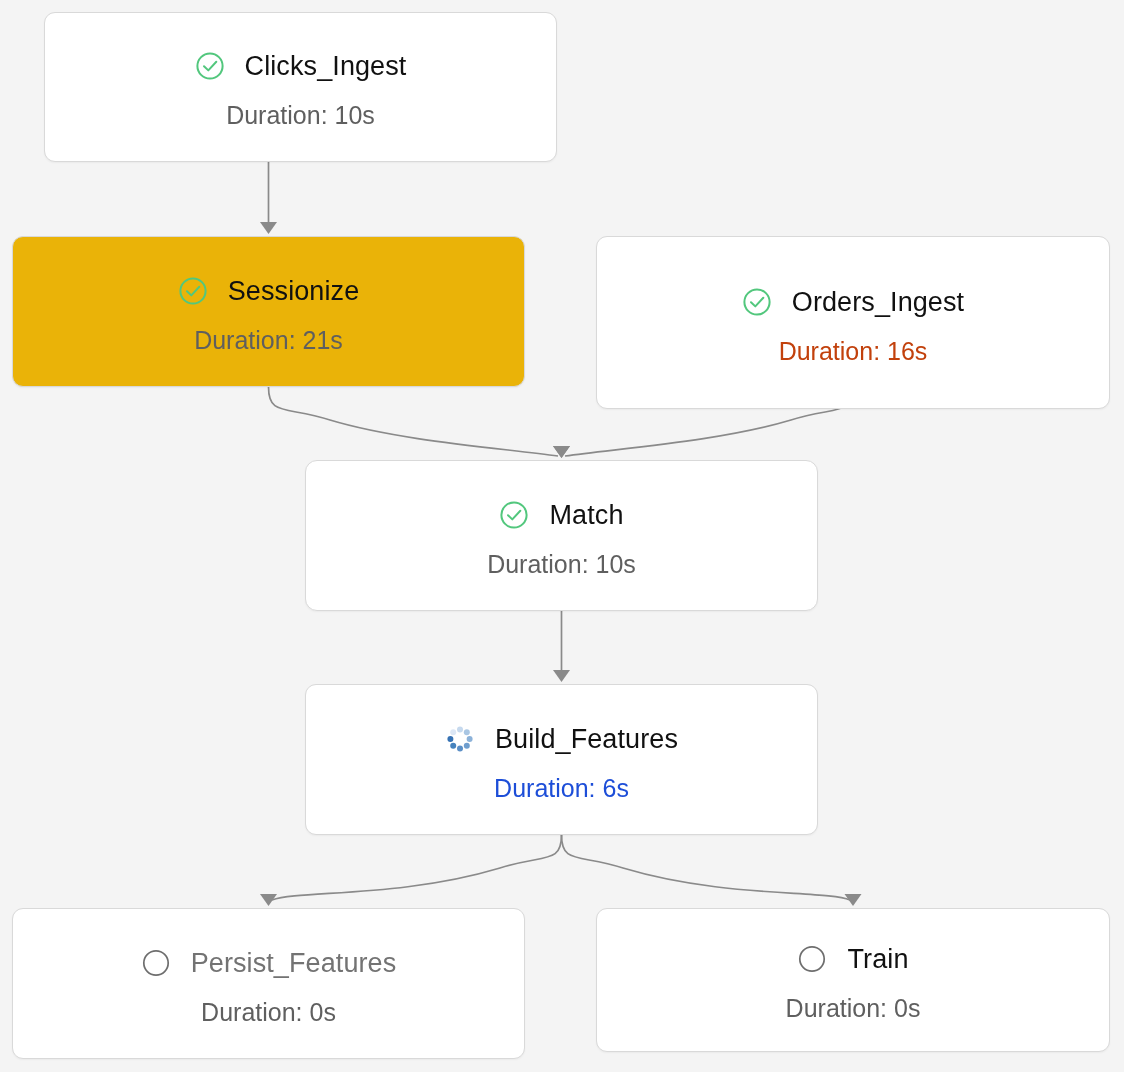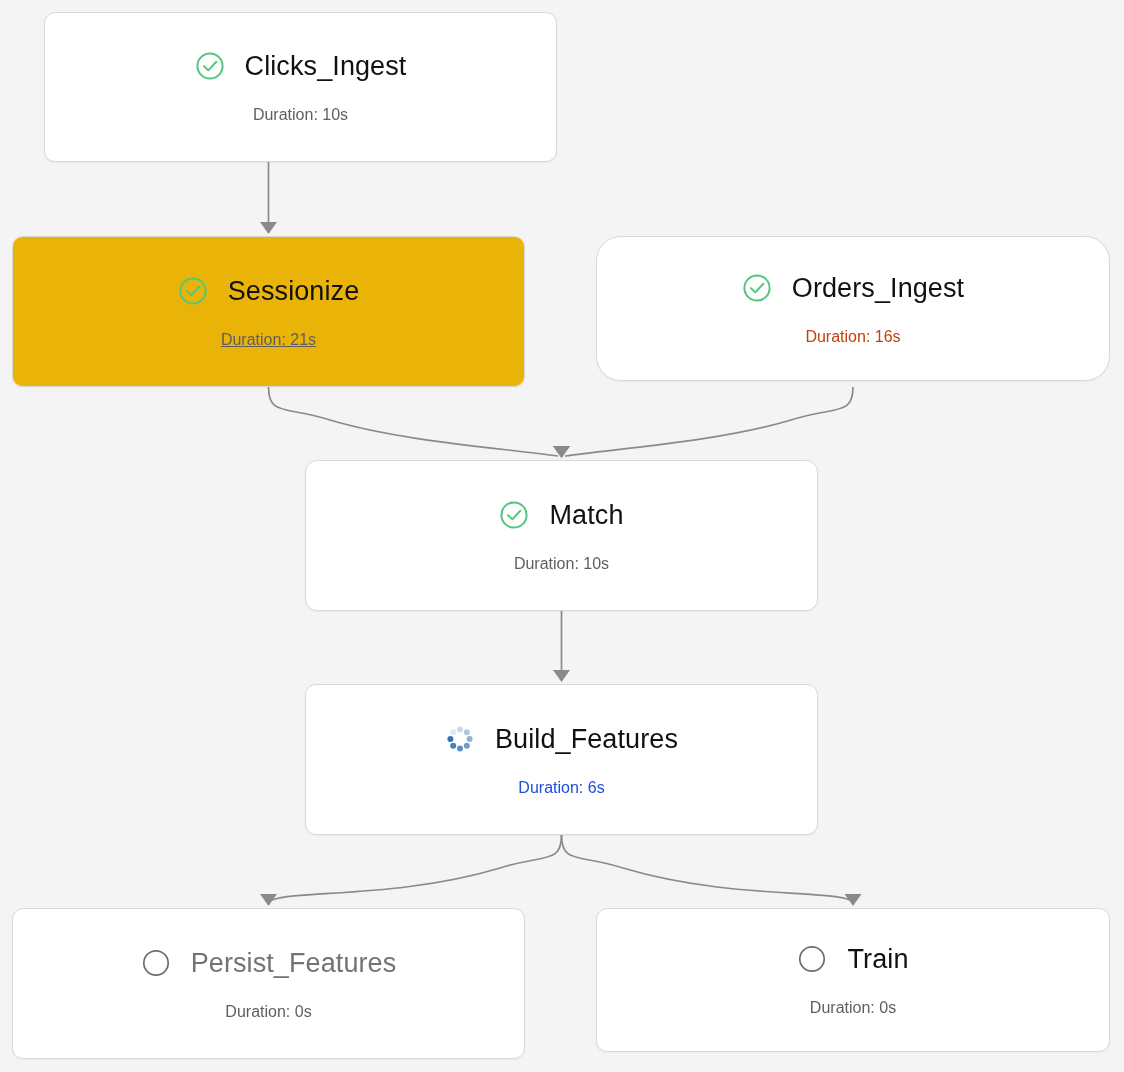--- a/index.html
+++ b/index.html
@@ -56,21 +56,21 @@
     display: block;
   }
   .node-title {
     font-size: 27px;
     color: #111111;
     letter-spacing: 0.1px;
     line-height: 32px;
     white-space: nowrap;
   }
   .node-duration {
-    font-size: 16px;
+    font-size: 25px;
     color: #5f5f5f;
     line-height: 30px;
     margin-top: 14px;
     white-space: nowrap;
   }
   
   .spinner-svg { display:block; }
 </style>
 </head>
 <body>
@@ -111,24 +111,24 @@
   <div class="dag-node" style="left: 12px; top: 236px; width: 513px; height: 151px; background: #eab308; border-color: rgb(217, 217, 217);">
     <div class="node-title-row">
       <span class="node-status-icon">
             <svg viewBox="0 0 30 30" width="30" height="30" class="spinner-svg">
               <circle cx="15" cy="15" r="12.6" fill="none" stroke="#52c77d" stroke-width="2"></circle>
               <path d="M 9 15.2 L 13.3 19.4 L 21.3 10.8" fill="none" stroke="#52c77d" stroke-width="2" stroke-linecap="round" stroke-linejoin="round"></path>
             </svg>
           </span>
       <span class="node-title" style="color: rgb(17, 17, 17);">Sessionize</span>
     </div>
-    <div class="node-duration" style="color: rgb(95, 95, 95); text-decoration: underline;">Duration: 21s</div>
+    <div class="node-duration" style="color: rgb(95, 95, 95);">Duration: 21s</div>
   </div>
 
-  <div class="dag-node" style="left: 596px; top: 236px; width: 514px; height: 145px; background: rgb(255, 255, 255); border-color: rgb(217, 217, 217); border-radius: 25px;">
+  <div class="dag-node" style="left: 596px; top: 236px; width: 514px; height: 173px; background: rgb(255, 255, 255); border-color: rgb(217, 217, 217);">
     <div class="node-title-row">
       <span class="node-status-icon">
             <svg viewBox="0 0 30 30" width="30" height="30" class="spinner-svg">
               <circle cx="15" cy="15" r="12.6" fill="none" stroke="#52c77d" stroke-width="2"></circle>
               <path d="M 9 15.2 L 13.3 19.4 L 21.3 10.8" fill="none" stroke="#52c77d" stroke-width="2" stroke-linecap="round" stroke-linejoin="round"></path>
             </svg>
           </span>
       <span class="node-title" style="color: rgb(17, 17, 17);">Orders_Ingest</span>
     </div>
     <div class="node-duration" style="color: #c2410c;">Duration: 16s</div>

